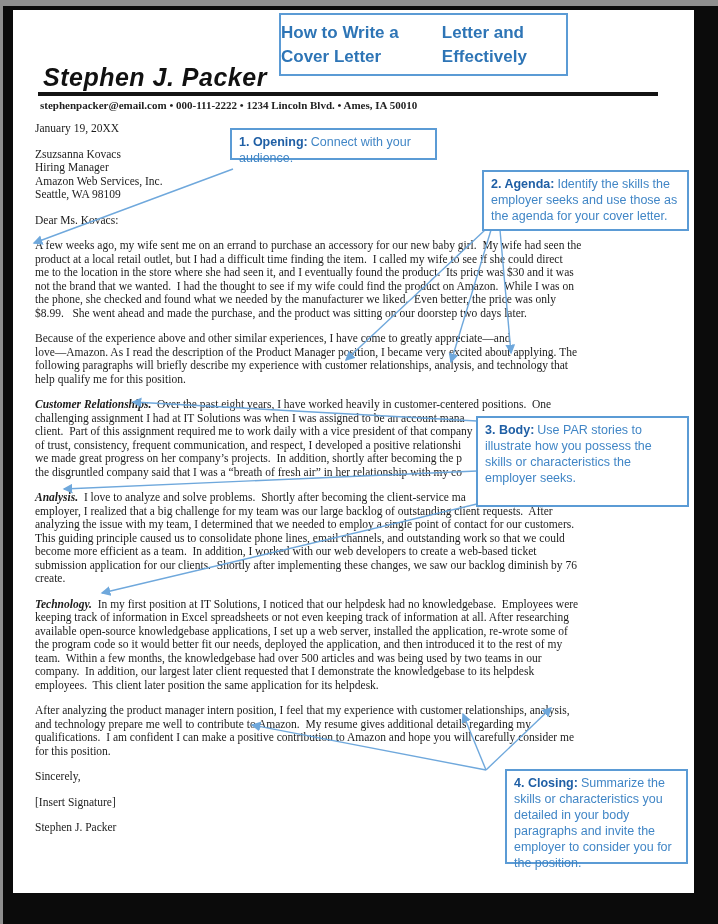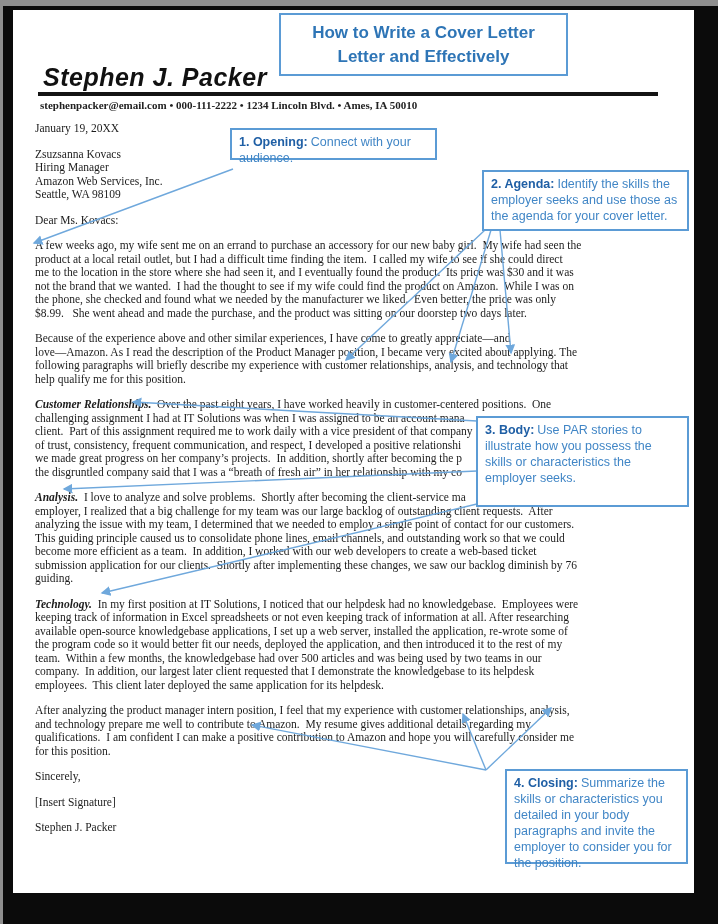--- a/index.html
+++ b/index.html
@@ -7,21 +7,21 @@
           font-family:"Liberation Sans",sans-serif;}
   .frame{position:absolute;left:3px;top:6px;right:0;bottom:0;background:#0b0b0b;}
   .page{position:absolute;left:13px;top:10px;width:681px;height:883px;background:#ffffff;overflow:hidden;}
 
   
   .connectors{position:absolute;left:0;top:0;width:681px;height:883px;pointer-events:none;}
 
   
   .title-box{position:absolute;left:266px;top:3px;width:289px;height:63px;
              border:2px solid #5B9BD5;box-sizing:border-box;background:#fff;
-             display:flex;flex-direction:column;justify-content:center;align-items:center;}
+             display:flex;flex-direction:row;justify-content:center;align-items:center;}
   .title-box div{color:#2E75B6;font-weight:bold;font-size:17px;line-height:24px;}
 
   
   .header{margin:54px 0 0 25px;width:620px;border-bottom:4px solid #141414;}
   .name{font-size:25px;font-weight:bold;font-style:italic;color:#111;
         letter-spacing:.5px;padding:0 0 1px 5px;line-height:27px;}
   .contact{margin:3px 0 0 27px;font-family:"Liberation Serif",serif;font-size:11px;
            font-weight:600;color:#222;}
 
   
@@ -113,30 +113,30 @@
           <div class="line">we made great progress on her company’s projects.  In addition, shortly after becoming the p</div>
           <div class="line">the disgruntled company said that I was a “breath of fresh air” in her relationship with my co</div>
         </div>
         <div class="para">
           <div class="line"><span class="lead">Analysis.</span>  I love to analyze and solve problems.  Shortly after becoming the client-service ma</div>
           <div class="line">employer, I realized that a big challenge for my team was our large backlog of outstanding client requests.  After</div>
           <div class="line">analyzing the issue with my team, I determined that we needed to employ a single point of contact for our customers.</div>
           <div class="line">This guiding principle caused us to consolidate phone lines, email channels, and outstanding work so that we could</div>
           <div class="line">become more efficient as a team.  In addition, I worked with our web developers to create a web-based ticket</div>
           <div class="line">submission application for our clients.  Shortly after implementing these changes, we saw our backlog diminish by 76</div>
-          <div class="line">guiding.</div>
+          <div class="line">create.</div>
         </div>
         <div class="para">
           <div class="line"><span class="lead">Technology.</span>  In my first position at IT Solutions, I noticed that our helpdesk had no knowledgebase.  Employees were</div>
           <div class="line">keeping track of information in Excel spreadsheets or not even keeping track of information at all. After researching</div>
           <div class="line">available open-source knowledgebase applications, I set up a web server, installed the application, re-wrote some of</div>
           <div class="line">the program code so it would better fit our needs, deployed the application, and then introduced it to the rest of my</div>
           <div class="line">team.  Within a few months, the knowledgebase had over 500 articles and was being used by two teams in our</div>
           <div class="line">company.  In addition, our largest later client requested that I demonstrate the knowledgebase to its helpdesk</div>
-          <div class="line">employees.  This client later deployed the same application for its helpdesk.</div>
+          <div class="line">employees.  This client later position the same application for its helpdesk.</div>
         </div>
         <div class="para">
           <div class="line">After analyzing the product manager intern position, I feel that my experience with customer relationships, analysis,</div>
           <div class="line">and technology prepare me well to contribute to Amazon.  My resume gives additional details regarding my</div>
           <div class="line">qualifications.  I am confident I can make a positive contribution to Amazon and hope you will carefully consider me</div>
           <div class="line">for this position.</div>
         </div>
         <div class="para">
           <div class="line">Sincerely,</div>
         </div>

